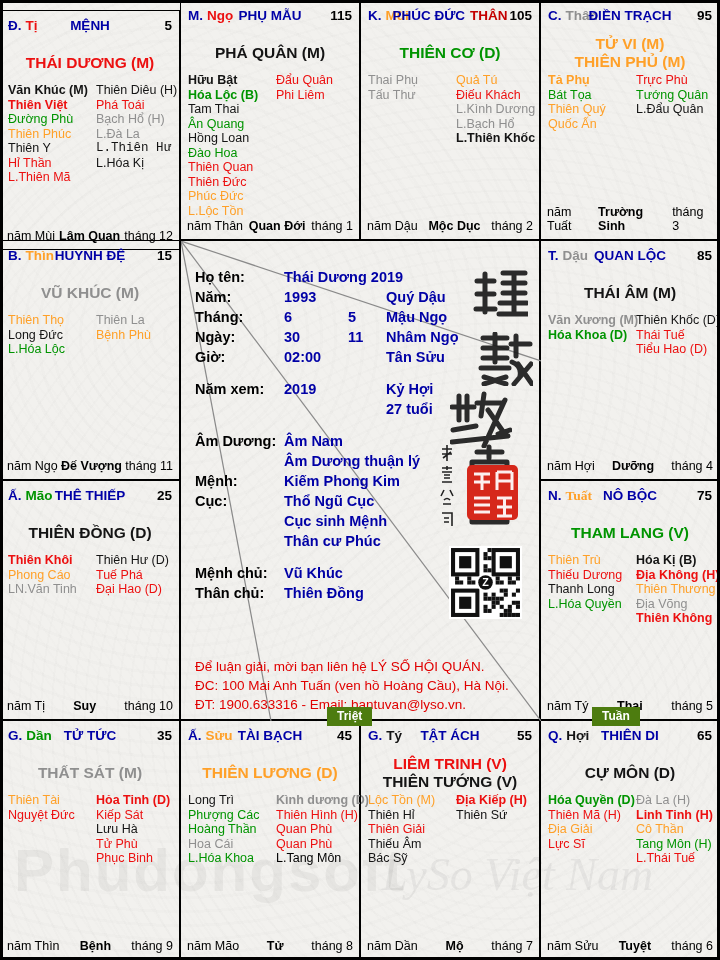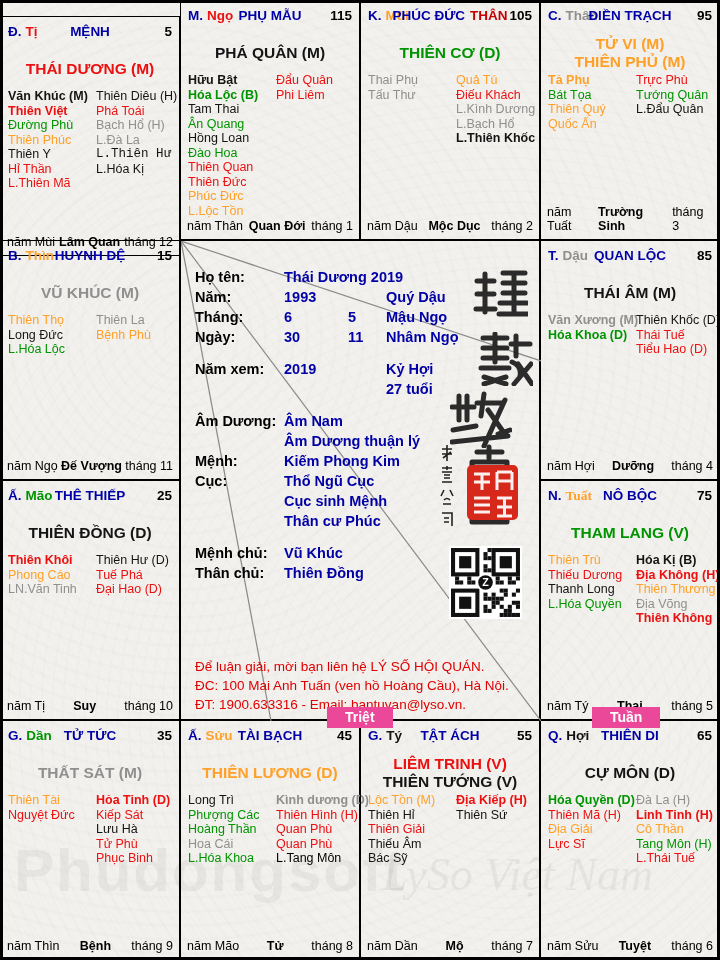--- a/index.html
+++ b/index.html
@@ -9,21 +9,21 @@
   #chart::after{content:"";position:absolute;inset:0;z-index:1;pointer-events:none;
     background-image:
       repeating-radial-gradient(circle at 25% 35%, rgba(0,0,0,0.012) 0 3px, transparent 3px 14px),
       repeating-radial-gradient(circle at 70% 75%, rgba(0,0,0,0.010) 0 2px, transparent 2px 11px),
       repeating-linear-gradient(55deg, rgba(0,0,0,0.006) 0 2px, transparent 2px 9px);}
   .frame{position:absolute;inset:0;border:3px solid #000;z-index:12;pointer-events:none}
   .wm{position:absolute;z-index:0;white-space:nowrap;pointer-events:none}
   .wm1{left:14px;top:836px;font-size:60px;font-weight:bold;letter-spacing:2px;color:rgba(40,40,40,0.055)}
   .wm2{left:382px;top:848px;font-size:46px;font-style:italic;font-family:"Liberation Serif","DejaVu Serif",serif;color:rgba(40,40,40,0.06)}
   .palace{position:absolute;width:180px;height:240px;border:1px solid #000;z-index:2}
-  .p0{left:0;top:16px}.p1{left:180px;top:0}.p2{left:360px;top:0}.p3{left:540px;top:0}
+  .p0{left:0;top:10px}.p1{left:180px;top:0}.p2{left:360px;top:0}.p3{left:540px;top:0}
   .p4{left:0;top:240px}.p5{left:540px;top:240px}
   .p6{left:0;top:480px}.p7{left:540px;top:480px}
   .p8{left:0;top:720px}.p9{left:180px;top:720px}.p10{left:360px;top:720px}.p11{left:540px;top:720px}
   .phead{position:absolute;top:7px;left:7px;right:7px;height:18px;font-weight:bold;font-size:13.5px}
   .canchi{position:absolute;left:0;top:0;white-space:nowrap}
   .can{color:#0000A6}
   .chi{margin-left:4px}
   .pname{position:absolute;left:0;right:0;top:0;text-align:center;color:#0000A6;white-space:nowrap}
   .pname2{color:#C40000;margin-left:5px}
   .pname2:empty{display:none}
@@ -43,21 +43,21 @@
   .v1{width:64px;color:#0000A6;white-space:nowrap}
   .v2{width:38px;color:#0000A6;white-space:nowrap}
   .v3{color:#0000A6;white-space:nowrap}
   .contact{position:absolute;left:14px;bottom:5px;font-size:13.5px;font-weight:normal;color:#E00000;line-height:19px;white-space:nowrap;z-index:2}
   .calli{position:absolute;z-index:3}
   .calli svg,.sidechars svg,.sealwrap svg,.qrwrap svg{display:block}
   .sidechars{position:absolute;left:440px;top:444px;z-index:3}
   .sidechars svg{margin-bottom:4px}
   .sealwrap{position:absolute;left:466px;top:464px;z-index:4}
   .qrwrap{position:absolute;left:449px;top:546px;z-index:4}
-  .badge{position:absolute;background:#ec4899;color:#fff;font-weight:bold;font-size:14px;padding:2px 18px 3px;z-index:10}
+  .badge{position:absolute;background:#4d7c0f;color:#fff;font-weight:bold;font-size:12px;padding:2px 10px 3px;z-index:10}
   .triet{left:327px;top:707px}
   .tuan{left:592px;top:707px}
 </style>
 </head>
 <body>
 
 <div id="chart">
 
   <div class="wm wm1">Phudongsoft</div>
   <div class="wm wm2">LySo Việt Nam</div>
@@ -424,20 +424,26 @@
           <span class="lab">Tháng:</span>
           <span class="v1">6</span>
           <span class="v2">5</span>
           <span class="v3">Mậu Ngọ</span>
         </div>
         <div class="irow">
           <span class="lab">Ngày:</span>
           <span class="v1">30</span>
           <span class="v2">11</span>
           <span class="v3">Nhâm Ngọ</span>
+        </div>
+        <div class="irow">
+          <span class="lab">Giờ:</span>
+          <span class="v1">02:00</span>
+          <span class="v2"></span>
+          <span class="v3">Tân Sửu</span>
         </div>
         <div class="irow gap">
           <span class="lab">Năm xem:</span>
           <span class="v1">2019</span>
           <span class="v2"></span>
           <span class="v3">Kỷ Hợi</span>
         </div>
         <div class="irow">
           <span class="lab"></span>
           <span class="v1"></span>

